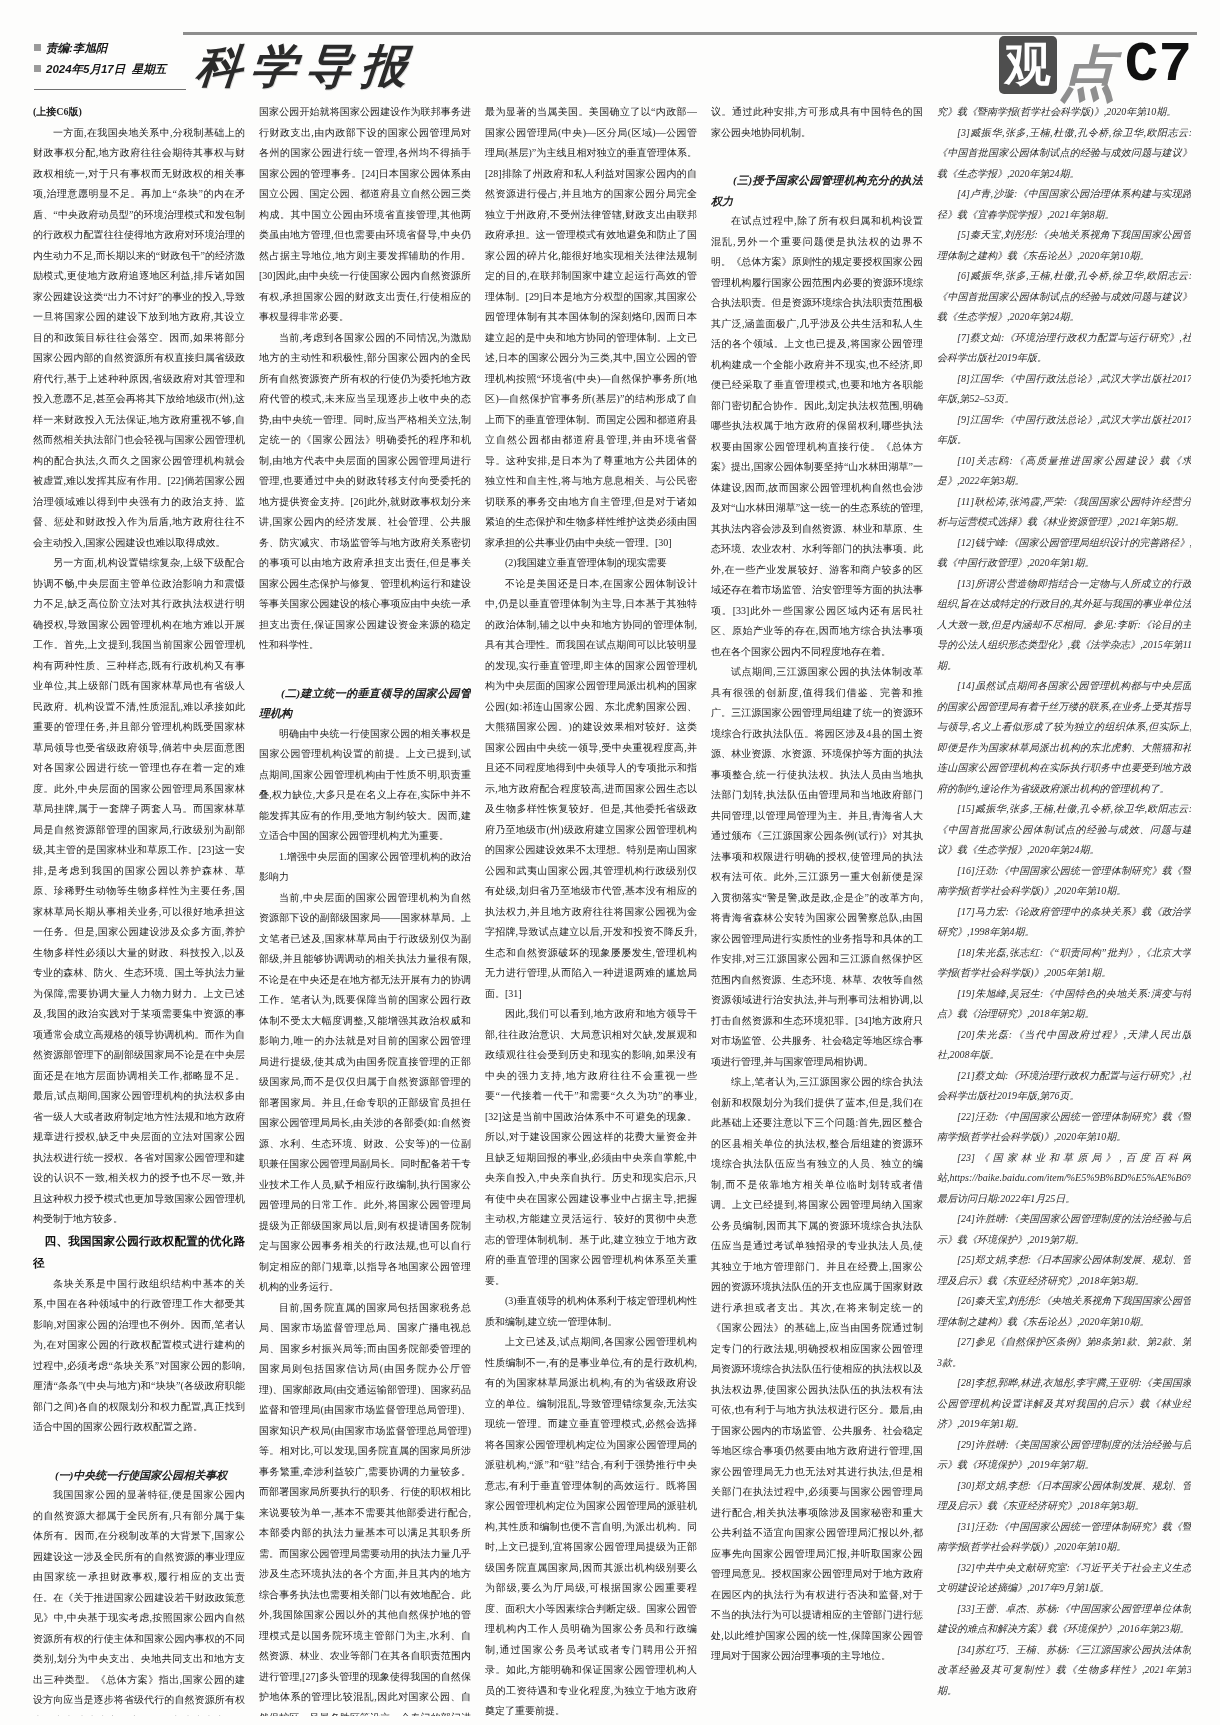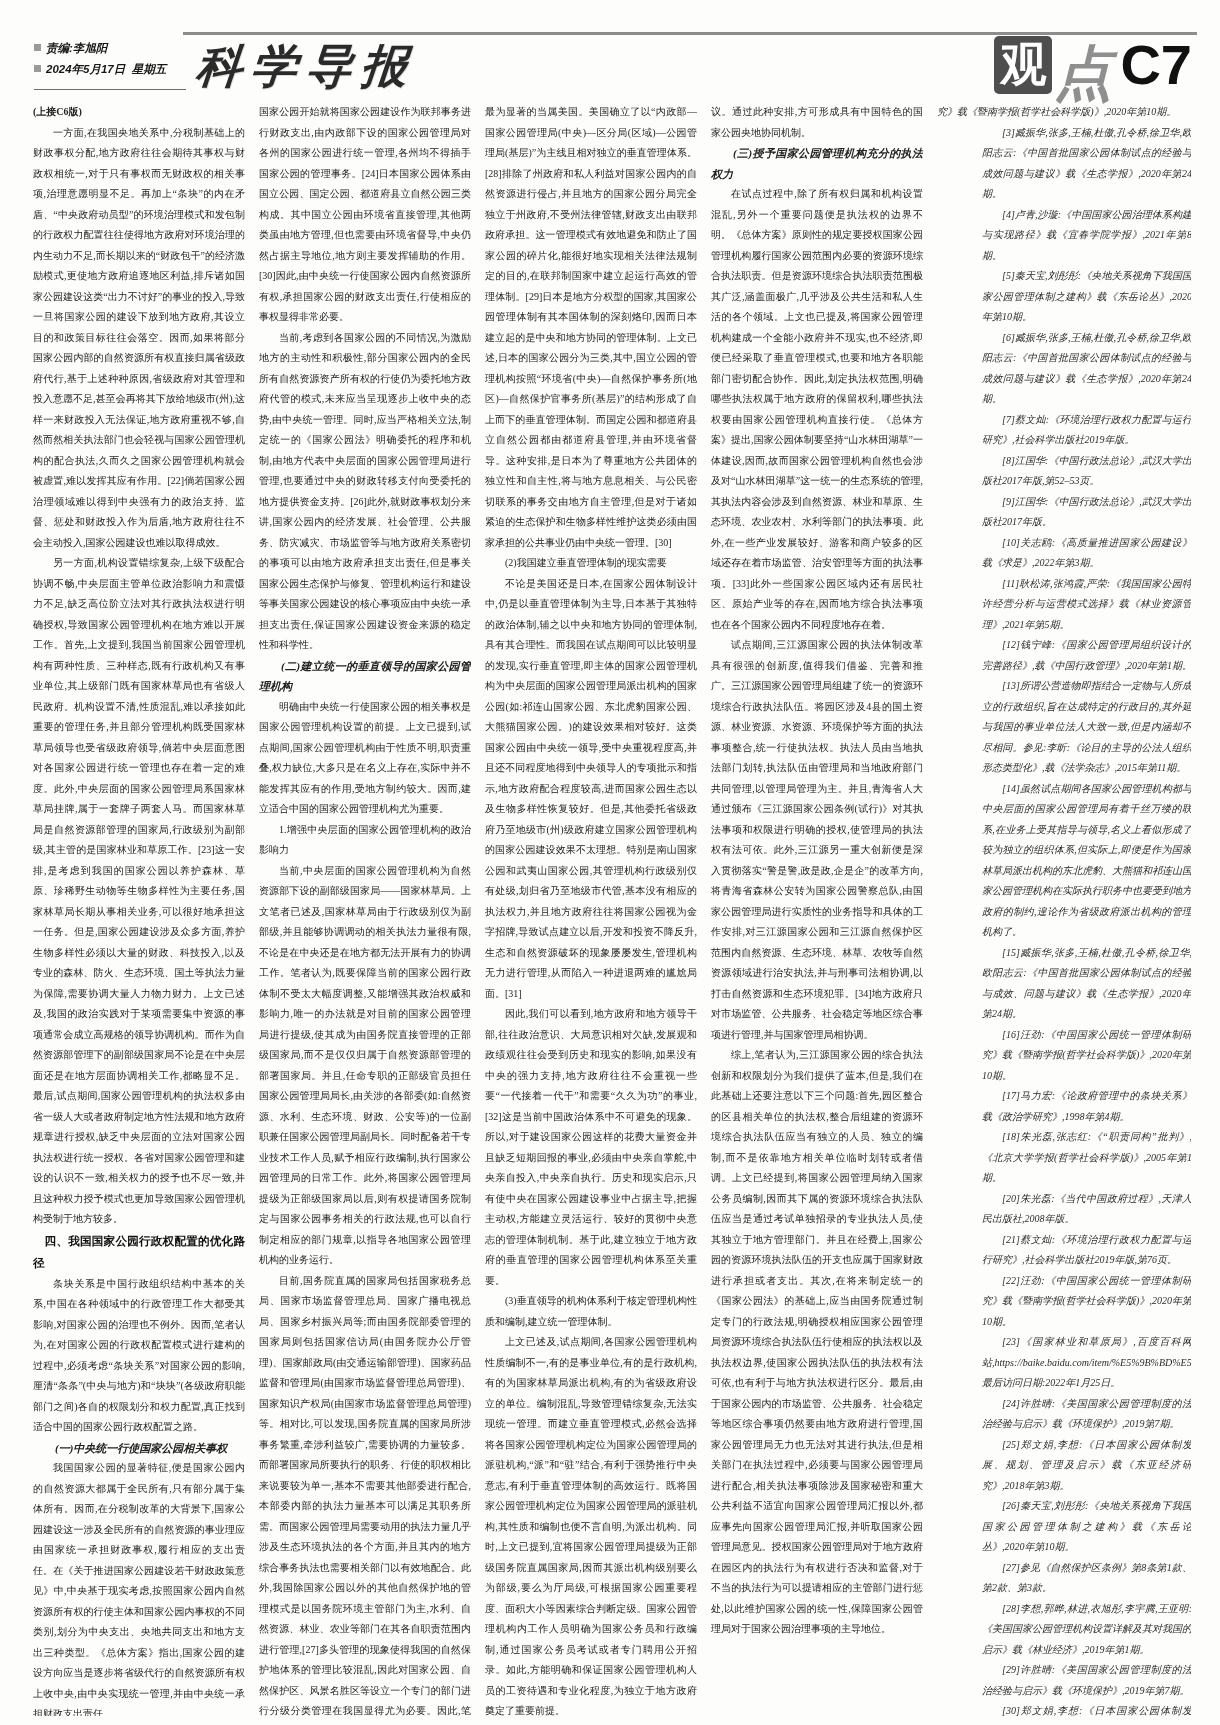--- a/index.html
+++ b/index.html
@@ -22,35 +22,35 @@
   #section-logo { position:absolute; right:28px; top:36px; display:flex; align-items:flex-start; }
   #badge-guan {
     width:58px; height:58px; background:#4e4e4e; color:#ffffff; border-radius:5px;
     font-size:46px; font-weight:bold; display:flex; align-items:center; justify-content:center;
     font-family:"Liberation Sans",sans-serif;
   }
   #badge-dian {
     font-size:58px; font-weight:bold; color:#8f8f8f; line-height:58px; margin-left:2px;
     font-family:"DejaVu Serif",serif; font-style:italic; position:relative; top:8px;
   }
-  #page-no { font-size:56px; font-weight:bold; color:#111; line-height:58px; margin-left:8px; font-family:Liberation Sans, sans-serif; }
+  #page-no { font-size:56px; font-weight:bold; color:#111; line-height:58px; margin-left:8px; font-family:Liberation Mono, monospace; }
   
   #cols {
     position:absolute; left:33px; top:102px; width:1158px; height:1614px;
     display:flex; gap:14px; overflow:hidden;
   }
   .col { width:212px; flex:0 0 212px; overflow:hidden; height:100%; }
   .col.wide { width:255px; flex:0 0 255px; }
   .blk { font-size:10px; line-height:20.5px; text-align:justify; color:#222; }
   .blk.body { text-indent:2em; }
   .blk.cont { text-indent:0; }
   .blk.note { text-indent:0; font-weight:bold; }
   .blk.h2 { font-family:"Liberation Sans","DejaVu Sans",sans-serif; font-weight:bold; font-size:11.6px; color:#111; text-indent:1em; line-height:22px; }
-  .blk.h3 { font-style:italic; font-weight:bold; text-indent:2em; font-size:11px; }
-  .blk.ref { font-style:italic; text-indent:2em; color:#2a2a2a;margin-left:45px; }
+  .blk.h3 { font-style:italic; font-weight:bold; text-indent:2em; font-size:11px;margin-top:27px; }
+  .blk.ref { font-style:italic; text-indent:2em; color:#2a2a2a; }
   .blk.ref-cont { font-style:italic; text-indent:0; color:#2a2a2a; }
 </style>
 </head>
 <body>
 
 <div id="page">
   <div id="top-rule"></div>
 
   <div id="meta">
     <div><span class="bullet"></span><span>责编:李旭阳</span></div>
@@ -111,20 +111,21 @@
         <p class="blk ref">[9]江国华:《中国行政法总论》,武汉大学出版社2017年版。</p>
         <p class="blk ref">[10]关志鸥:《高质量推进国家公园建设》载《求是》,2022年第3期。</p>
         <p class="blk ref">[11]耿松涛,张鸿霞,严荣:《我国国家公园特许经营分析与运营模式选择》载《林业资源管理》,2021年第5期。</p>
         <p class="blk ref">[12]钱宁峰:《国家公园管理局组织设计的完善路径》,载《中国行政管理》,2020年第1期。</p>
         <p class="blk ref">[13]所谓公营造物即指结合一定物与人所成立的行政组织,旨在达成特定的行政目的,其外延与我国的事业单位法人大致一致,但是内涵却不尽相同。参见:李昕:《论目的主导的公法人组织形态类型化》,载《法学杂志》,2015年第11期。</p>
         <p class="blk ref">[14]虽然试点期间各国家公园管理机构都与中央层面的国家公园管理局有着千丝万缕的联系,在业务上受其指导与领导,名义上看似形成了较为独立的组织体系,但实际上,即便是作为国家林草局派出机构的东北虎豹、大熊猫和祁连山国家公园管理机构在实际执行职务中也要受到地方政府的制约,遑论作为省级政府派出机构的管理机构了。</p>
         <p class="blk ref">[15]臧振华,张多,王楠,杜傲,孔令桥,徐卫华,欧阳志云:《中国首批国家公园体制试点的经验与成效、问题与建议》载《生态学报》,2020年第24期。</p>
         <p class="blk ref">[16]汪劲:《中国国家公园统一管理体制研究》载《暨南学报(哲学社会科学版)》,2020年第10期。</p>
         <p class="blk ref">[17]马力宏:《论政府管理中的条块关系》载《政治学研究》,1998年第4期。</p>
         <p class="blk ref">[18]朱光磊,张志红:《“职责同构”批判》,《北京大学学报(哲学社会科学版)》,2005年第1期。</p>
+        <p class="blk ref">[19]朱旭峰,吴冠生:《中国特色的央地关系:演变与特点》载《治理研究》,2018年第2期。</p>
         <p class="blk ref">[20]朱光磊:《当代中国政府过程》,天津人民出版社,2008年版。</p>
         <p class="blk ref">[21]蔡文灿:《环境治理行政权力配置与运行研究》,社会科学出版社2019年版,第76页。</p>
         <p class="blk ref">[22]汪劲:《中国国家公园统一管理体制研究》载《暨南学报(哲学社会科学版)》,2020年第10期。</p>
         <p class="blk ref">[23]《国家林业和草原局》,百度百科网站,https://baike.baidu.com/item/%E5%9B%BD%E5%AE%B6%E6%9E%97%E4%B8%9A%E5%92%8C%E8%8D%89%E5%8E%9F%E5%B1%80,最后访问日期:2022年1月25日。</p>
         <p class="blk ref">[24]许胜晴:《美国国家公园管理制度的法治经验与启示》载《环境保护》,2019第7期。</p>
         <p class="blk ref">[25]郑文娟,李想:《日本国家公园体制发展、规划、管理及启示》载《东亚经济研究》,2018年第3期。</p>
         <p class="blk ref">[26]秦天宝,刘彤彤:《央地关系视角下我国国家公园管理体制之建构》载《东岳论丛》,2020年第10期。</p>
         <p class="blk ref">[27]参见《自然保护区条例》第8条第1款、第2款、第3款。</p>
         <p class="blk ref">[28]李想,郭晔,林进,衣旭彤,李宇腾,王亚明:《美国国家公园管理机构设置详解及其对我国的启示》载《林业经济》,2019年第1期。</p>
         <p class="blk ref">[29]许胜晴:《美国国家公园管理制度的法治经验与启示》载《环境保护》,2019年第7期。</p>

